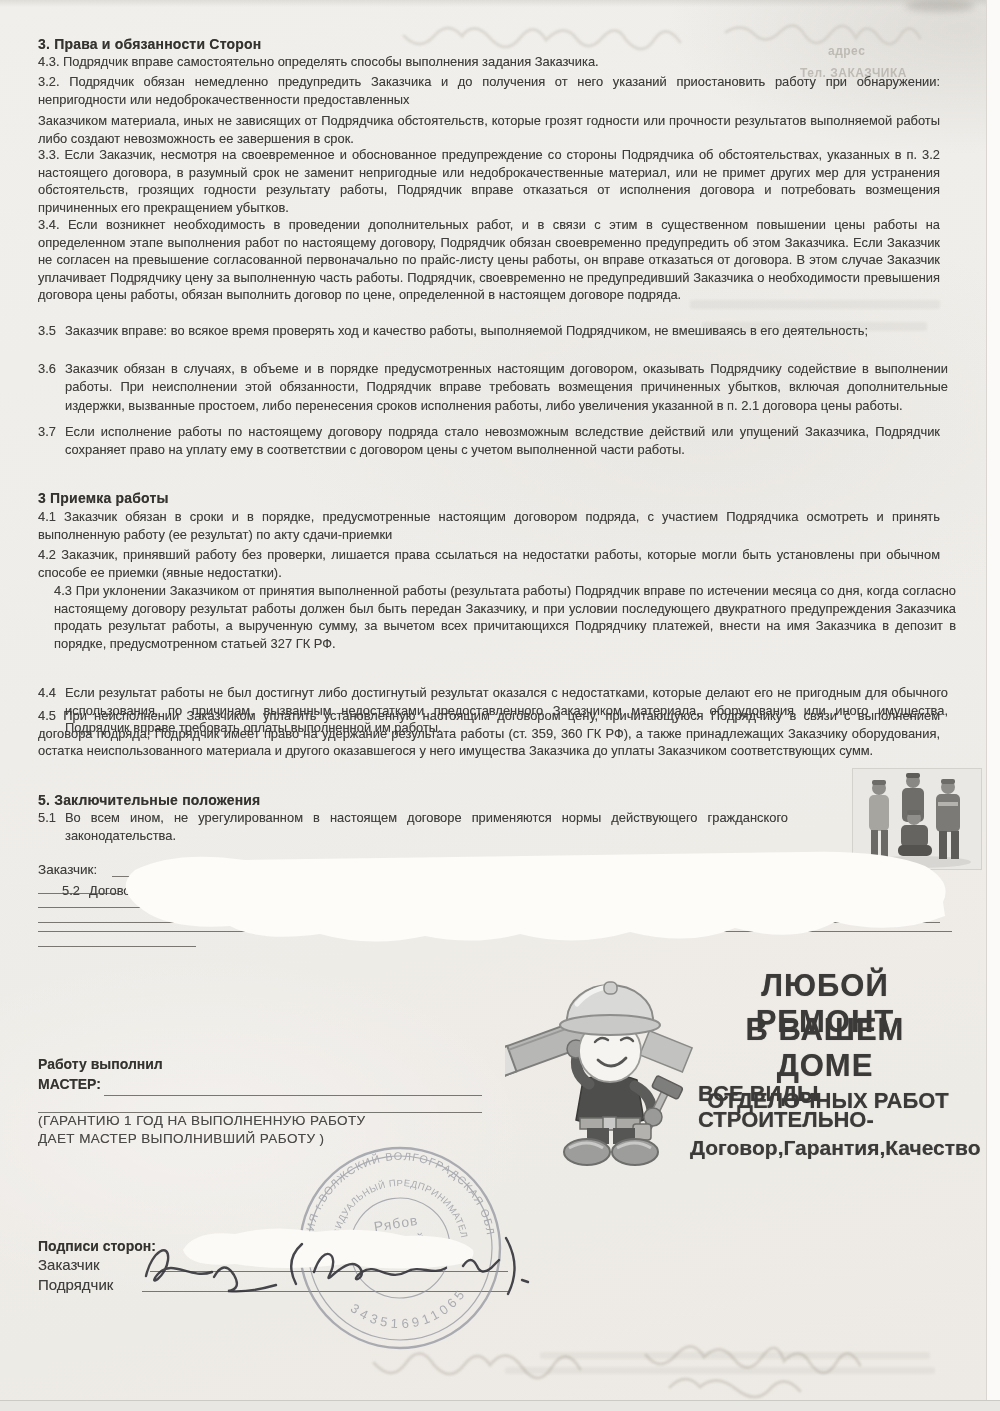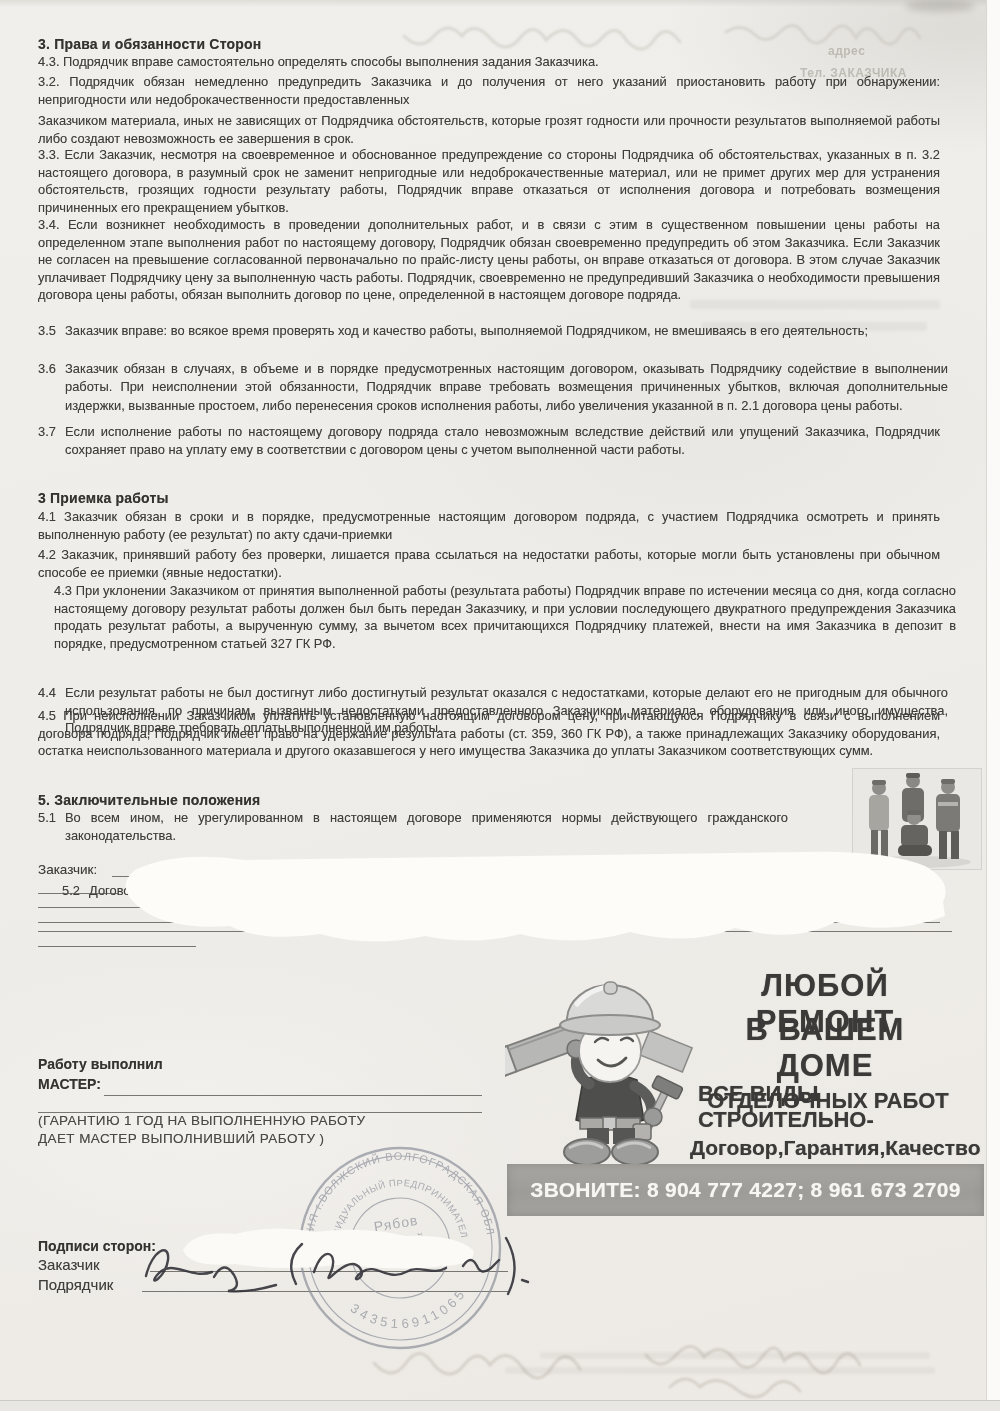--- a/index.html
+++ b/index.html
@@ -225,23 +225,20 @@
       <path d="M64,192 q18,-10 34,0" stroke="#c9c9c7" stroke-width="3" fill="none"></path>
       <path d="M112,192 q18,-10 34,0" stroke="#c9c9c7" stroke-width="3" fill="none"></path>
     </g>
   </svg>
 
   <div class="ad-title" style="top:968px;">ЛЮБОЙ РЕМОНТ</div>
   <div class="ad-title" style="top:1012px;">В ВАШЕМ ДОМЕ</div>
   <div class="ad-sub" style="left:698px;top:1081px;">ВСЕ ВИДЫ СТРОИТЕЛЬНО-</div>
   <div class="ad-sub" style="left:698px;top:1088px;width:260px;text-align:center;">ОТДЕЛОЧНЫХ РАБОТ</div>
   <div class="ad-sub" style="left:690px;top:1136px;width:272px;text-align:right;font-size:21px;">Договор,Гарантия,Качество</div>
-  <div class="phone-bar">
-    <span>ЗВОНИТЕ: 8 904 777 4227; 8 961 673 2709</span>
-  </div>
 
   <div class="label bold" style="left:38px;top:1238px;font-size:14px;">Подписи сторон:</div>
   <div class="label" style="left:38px;top:1256px;font-size:15px;">Заказчик</div>
   <div class="label" style="left:38px;top:1276px;font-size:15px;">Подрядчик</div>
   <div class="rline" style="left:150px;top:1271px;width:358px;"></div>
   <div class="rline" style="left:142px;top:1291px;width:366px;"></div>
 
   <svg style="position:absolute;left:292px;top:1140px;opacity:.72;" width="216" height="216" viewBox="0 0 216 216">
     <defs>
       <path id="arc-top" d="M 20,108 A 88,88 0 1 1 196,108" fill="none"></path>

